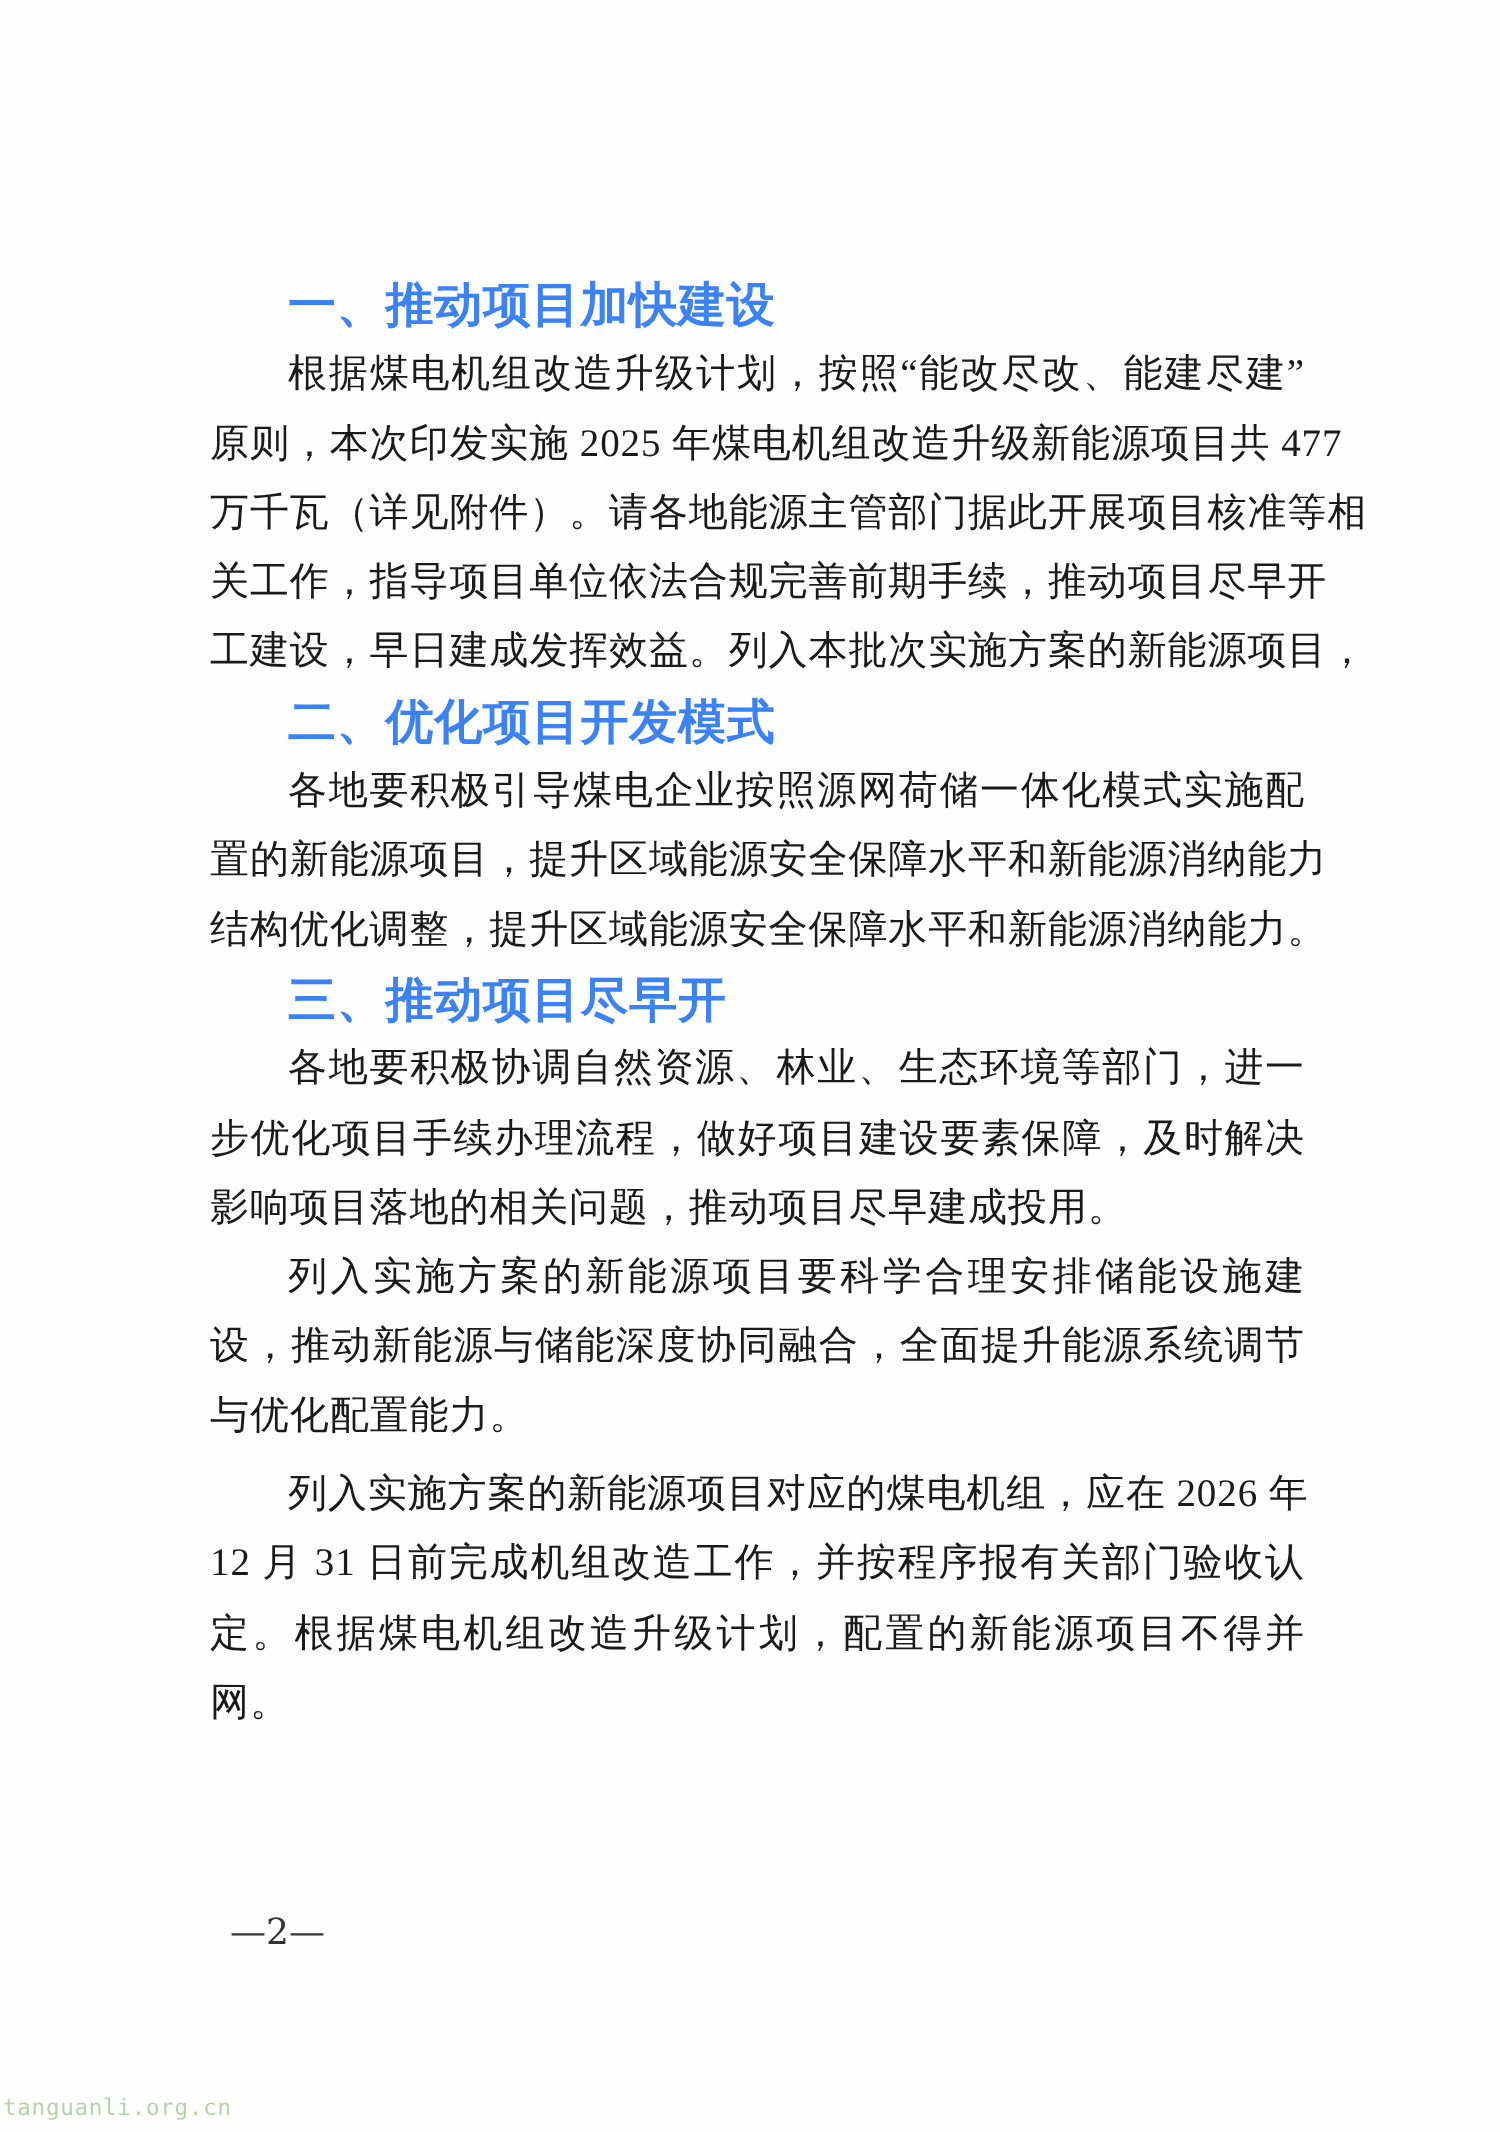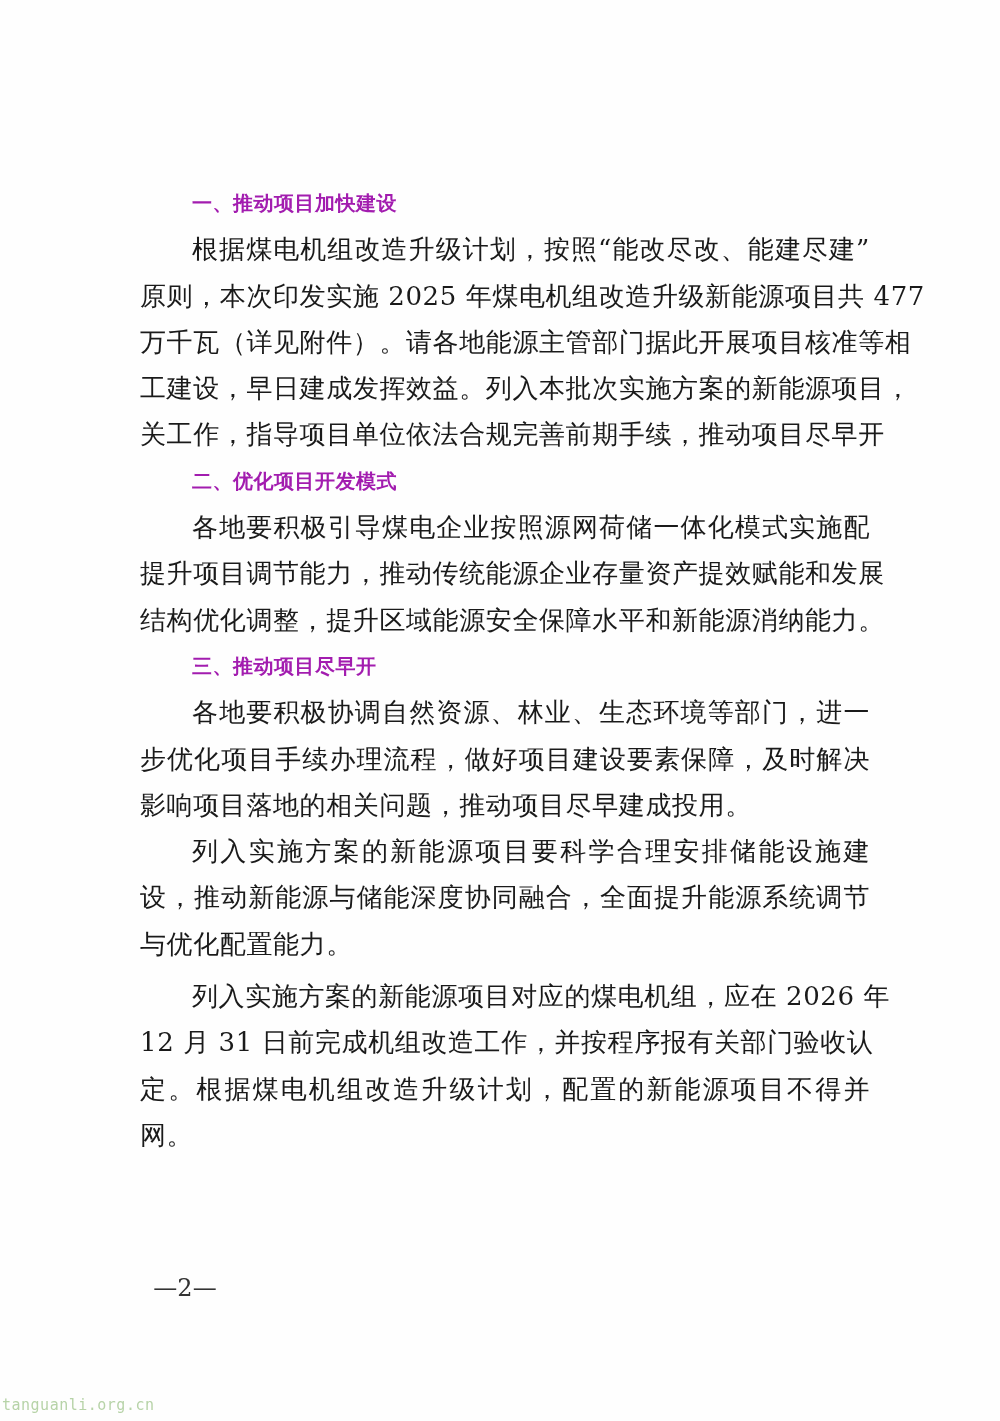--- a/index.html
+++ b/index.html
@@ -29,36 +29,37 @@
       width: 730px;
     }
     .line {
       height: 46.3px;
       line-height: 46.3px;
       font-size: 26px;
       white-space: nowrap;
       letter-spacing: 0.6px;
       text-align: justify;
       text-align-last: justify;
+      font-family: Liberation Serif, serif;
     }
     .line.last {
       text-align-last: left;
     }
     .line.indent {
       padding-left: 52px;
     }
     .heading {
       height: 46.3px;
       line-height: 46.3px;
-      font-size: 20px;
+      font-size: 32px;
       font-family: "DejaVu Sans", "Liberation Sans", sans-serif;
       font-weight: bold;
       padding-left: 52px;
       letter-spacing: 0.5px;
-      color: #a21caf;
+      color: #3b82f6;
     }
     .gap {
       height: 6px;
     }
     .page-number {
       position: absolute;
       top: 1274px;
       left: 0;
       width: 370px;
       text-align: center;
@@ -80,26 +81,26 @@
 </head>
 <body>
 
 <div class="page">
   <div class="content">
 
     <div class="heading">一、推动项目加快建设</div>
     <div class="line indent">根据煤电机组改造升级计划，按照“能改尽改、能建尽建”</div>
     <div class="line">原则，本次印发实施 2025 年煤电机组改造升级新能源项目共 477</div>
     <div class="line">万千瓦（详见附件）。请各地能源主管部门据此开展项目核准等相</div>
+    <div class="line">关工作，指导项目单位依法合规完善前期手续，推动项目尽早开</div>
     <div class="line">工建设，早日建成发挥效益。列入本批次实施方案的新能源项目，</div>
-    <div class="line">关工作，指导项目单位依法合规完善前期手续，推动项目尽早开</div>
 
     <div class="heading">二、优化项目开发模式</div>
     <div class="line indent">各地要积极引导煤电企业按照源网荷储一体化模式实施配</div>
-    <div class="line">提升项目调节能力，推动传统能源企业存量资产提效赋能和发展</div>
+    <div class="line">置的新能源项目，提升区域能源安全保障水平和新能源消纳能力</div>
     <div class="line last">结构优化调整，提升区域能源安全保障水平和新能源消纳能力。</div>
 
     <div class="heading">三、推动项目尽早开</div>
     <div class="line indent">各地要积极协调自然资源、林业、生态环境等部门，进一</div>
     <div class="line">步优化项目手续办理流程，做好项目建设要素保障，及时解决</div>
     <div class="line last">影响项目落地的相关问题，推动项目尽早建成投用。</div>
 
     <div class="line indent">列入实施方案的新能源项目要科学合理安排储能设施建</div>
     <div class="line">设，推动新能源与储能深度协同融合，全面提升能源系统调节</div>
     <div class="line last">与优化配置能力。</div>

